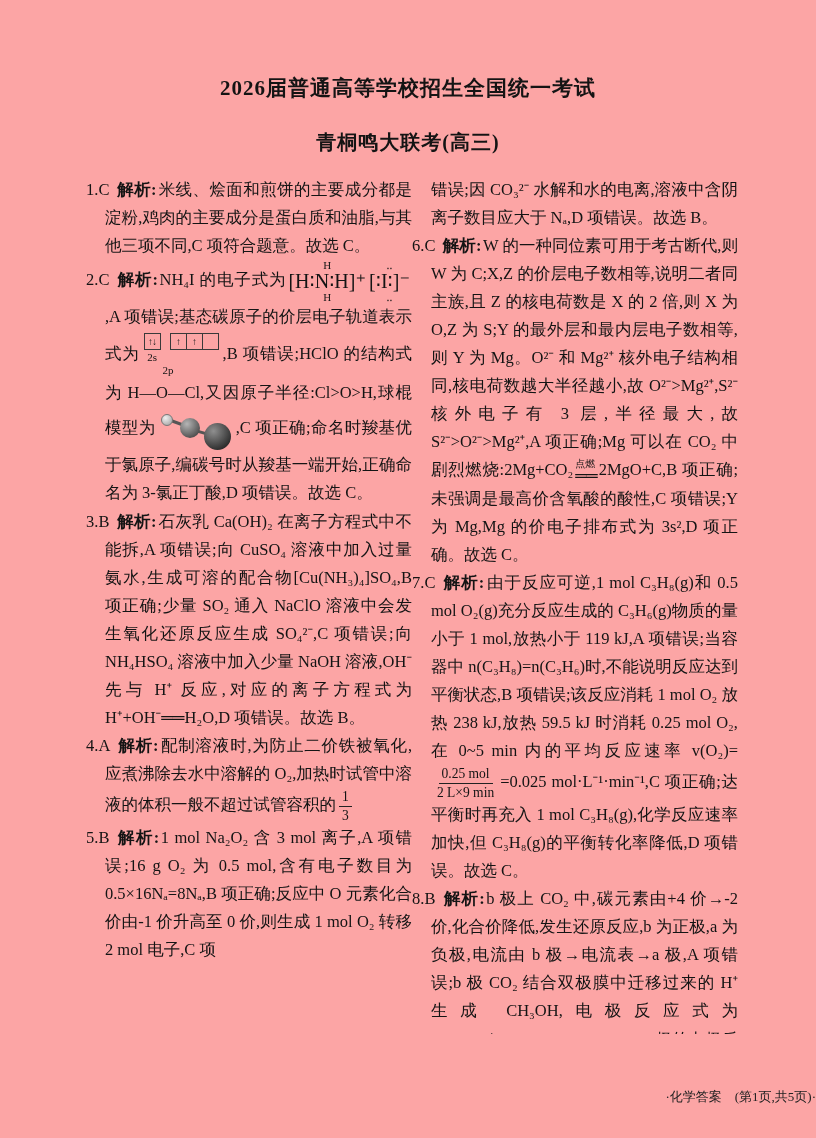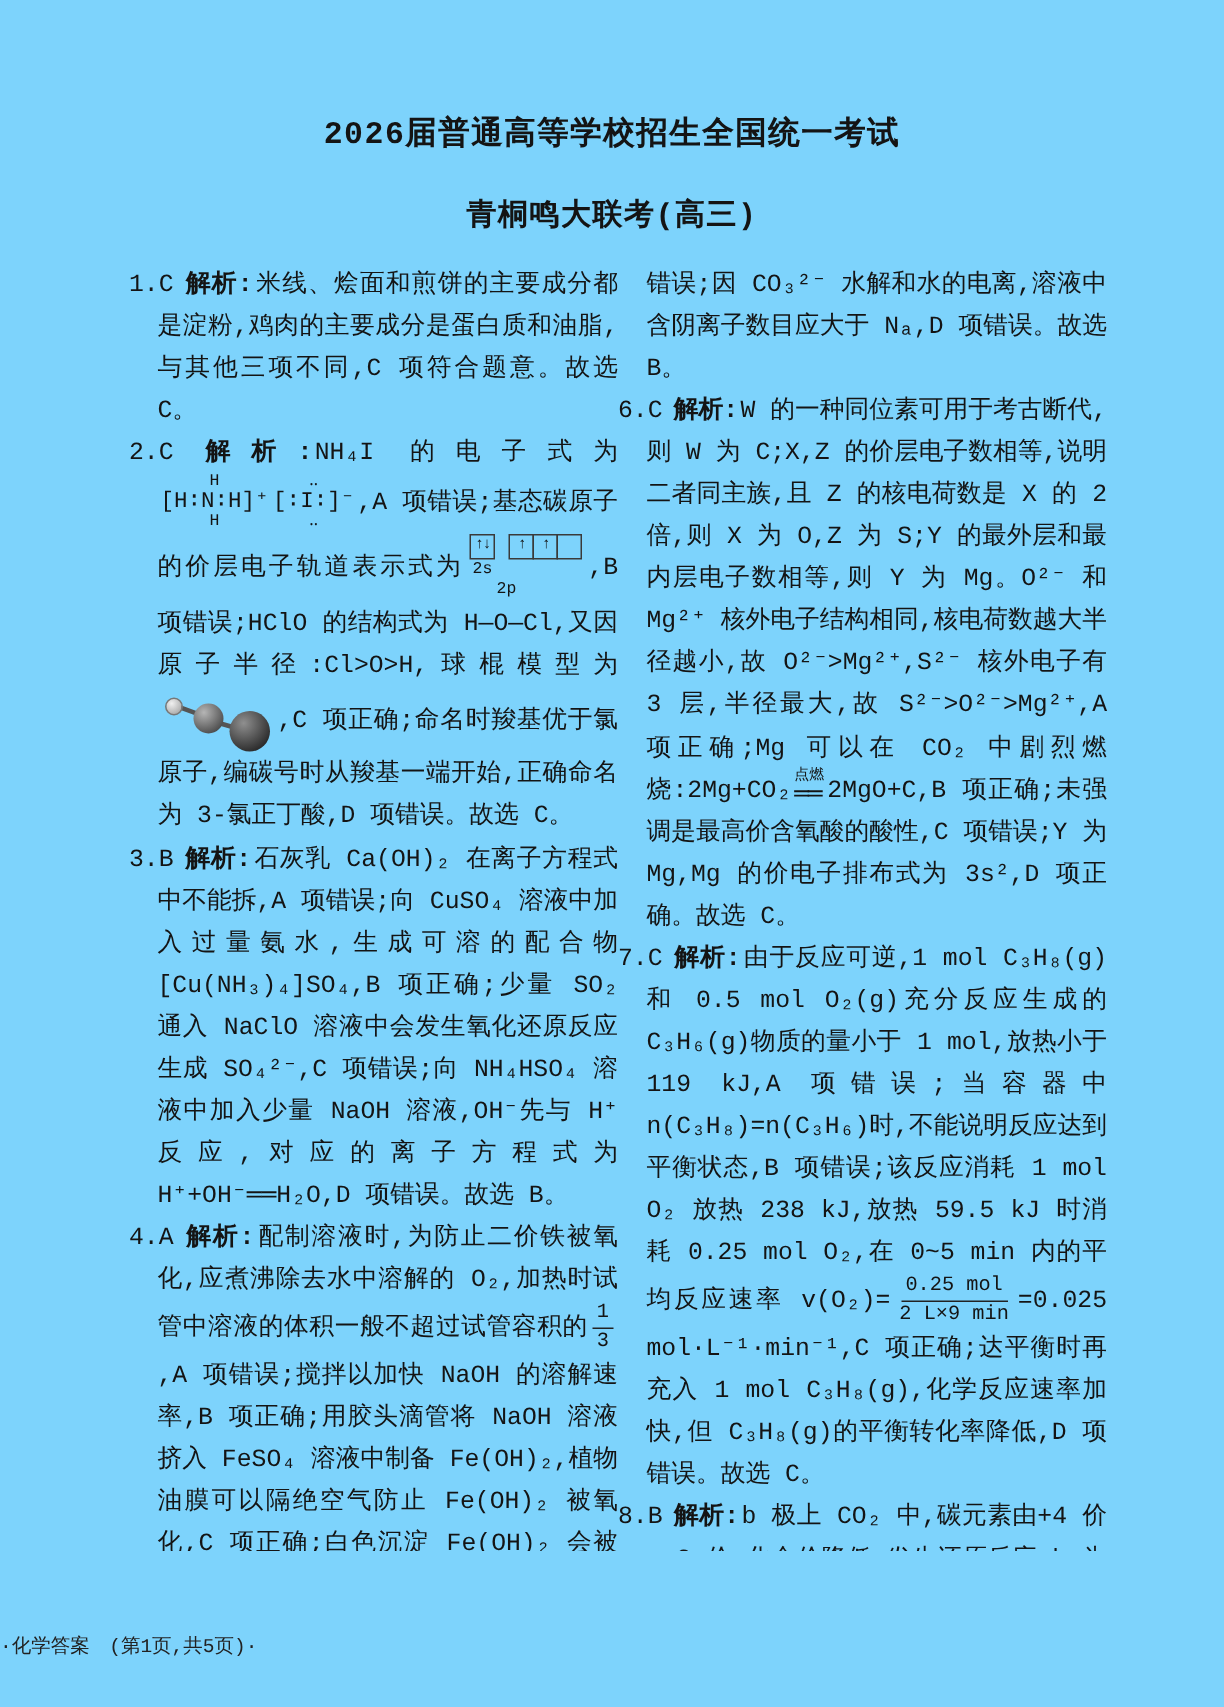--- a/index.html
+++ b/index.html
@@ -1,38 +1,38 @@
 <!DOCTYPE html>
 <html><head>
 <meta charset="utf-8">
 <style>
   * { margin:0; padding:0; box-sizing:border-box; }
   html,body { background:#e8e8e8; }
   .page {
-    width:816px; height:1138px; margin:0 auto; background:#7dd3fc;
+    width:816px; height:1138px; margin:0 auto; background:#fca5a5;
     position:relative; overflow:hidden; color:#141414;
-    font-family:Liberation Mono, monospace;
+    font-family:Liberation Serif, serif;
   }
   .header { text-align:center; padding-top:74px; }
   .t1 { font-size:21px; font-weight:bold; letter-spacing:1px; }
   .t2 { font-size:20px; font-weight:bold; margin-top:27px; letter-spacing:1px; }
   .t3 { font-size:24px; font-weight:bold; margin-top:11px; letter-spacing:2px; }
   .columns { display:flex; padding:20px 52px 0 86px; height:878px; overflow:hidden; }
   .col { width:326px; }
   .item {
     font-size:16.5px; line-height:1.7; text-align:justify;
     padding-left:1.15em; text-indent:-1.15em; margin:0;
   }
   .item-cont { padding-left:1.15em; text-indent:0; }
   .tag { font-weight:bold; margin-left:0.45em; margin-right:0.1em; }
   
   .lewis { display:inline-flex; gap:3px; vertical-align:middle; margin:0 2px; }
   .lw-grp { display:inline-flex; flex-direction:column; align-items:center; line-height:1.02; text-indent:0; }
   .lw-small { font-size:11px; }
-  .lw-main { font-size:15px; }
+  .lw-main { font-size:20px; }
   
   .orbital { display:inline-flex; flex-direction:column; vertical-align:middle; margin:2px 4px; text-indent:0; }
   .orb-row { display:flex; align-items:center; }
   .orb-box { width:17px; height:17px; border:1px solid #3a3a3a; display:flex; align-items:center;
              justify-content:center; font-size:10px; line-height:1; letter-spacing:-1px; }
   .orb-box.joined { margin-left:-1px; }
   .orb-gap { width:9px; }
   .orb-labels { display:flex; font-size:11px; line-height:1.2; margin-top:1px;flex-direction:column; }
   .orb-label-s { width:17px; text-align:center; }
   .orb-label-gap { width:9px; }
@@ -49,21 +49,21 @@
   
   .frac { display:inline-flex; flex-direction:column; align-items:center; vertical-align:middle;
           margin:0 3px; font-size:0.82em; line-height:1.3; text-indent:0; }
   .frac .fnum { border-bottom:1px solid #222; padding:0 3px; }
   .frac .fden { padding:0 3px; }
   
   .overeq { display:inline-flex; flex-direction:column; align-items:flex-start; vertical-align:middle;
             margin:0 2px; line-height:1; text-indent:0; }
   .overeq .cond { font-size:10px; }
   .overeq .eqline { margin-top:-1px; letter-spacing:-1px; }
-  .footer { position:absolute; bottom:32px; left:0; width:100%; text-align:left; font-size:13px; color:#222; }
+  .footer { position:absolute; bottom:32px; left:0; width:100%; text-align:right; font-size:13px; color:#222; }
 </style>
 </head>
 <body>
 
 <div class="page">
 
   <div class="header">
     <div class="t1">2026届普通高等学校招生全国统一考试</div>
     <div class="t2">青桐鸣大联考(高三)</div>
   </div>
@@ -98,21 +98,21 @@
               <span class="orb-label-gap"></span>
               <span class="orb-label-p">2p</span>
             </span>
           </span><span>,B 项错误;HClO 的结构式为 H—O—Cl,又因原子半径:Cl&gt;O&gt;H,球棍模型为</span><span class="ballstick"><span class="bs-stick s1"></span><span class="bs-stick s2"></span><span class="bs-ball h"></span><span class="bs-ball o"></span><span class="bs-ball cl"></span></span><span>,C 项正确;命名时羧基优于氯原子,编碳号时从羧基一端开始,正确命名为 3-氯正丁酸,D 项错误。故选 C。</span></p>
 
       <p class="item"><span>3.</span><span>B</span><b class="tag">解析:</b><span>石灰乳 Ca(OH)₂ 在离子方程式中不能拆,A 项错误;向 CuSO₄ 溶液中加入过量氨水,生成可溶的配合物[Cu(NH₃)₄]SO₄,B 项正确;少量 SO₂ 通入 NaClO 溶液中会发生氧化还原反应生成 SO₄²⁻,C 项错误;向 NH₄HSO₄ 溶液中加入少量 NaOH 溶液,OH⁻先与 H⁺ 反应,对应的离子方程式为 H⁺+OH⁻══H₂O,D 项错误。故选 B。</span></p>
 
       <p class="item"><span>4.</span><span>A</span><b class="tag">解析:</b><span>配制溶液时,为防止二价铁被氧化,应煮沸除去水中溶解的 O₂,加热时试管中溶液的体积一般不超过试管容积的</span><span class="frac">
             <span class="fnum">1</span>
             <span class="fden">3</span>
-          </span><span>,A 项错误;搅拌以加快 NaOH 的溶解速率,B 项正确;用胶头滴管将 NaOH 溶液挤入 FeSO₄ 溶液中制备 Fe(OH)₂,植物油膜可以隔绝空气防止 Fe(OH)₂ 被氧化,C 项正确;白色沉淀 Fe(OH)₂ 会被通入的 O₂ 氧化为 Fe(OH)₃ 红褐色沉淀,D 项正确。故选 A。</span></p>
+          </span></p>
 
       <p class="item"><span>5.</span><span>B</span><b class="tag">解析:</b><span>1 mol Na₂O₂ 含 3 mol 离子,A 项错误;16 g O₂ 为 0.5 mol,含有电子数目为 0.5×16Nₐ=8Nₐ,B 项正确;反应中 O 元素化合价由-1 价升高至 0 价,则生成 1 mol O₂ 转移 2 mol 电子,C 项</span></p>
 
     </div>
 
     <div class="col">
 
       <p class="item item-cont"><span>错误;因 CO₃²⁻ 水解和水的电离,溶液中含阴离子数目应大于 Nₐ,D 项错误。故选 B。</span></p>
 
       <p class="item"><span>6.</span><span>C</span><b class="tag">解析:</b><span>W 的一种同位素可用于考古断代,则 W 为 C;X,Z 的价层电子数相等,说明二者同主族,且 Z 的核电荷数是 X 的 2 倍,则 X 为 O,Z 为 S;Y 的最外层和最内层电子数相等,则 Y 为 Mg。O²⁻ 和 Mg²⁺ 核外电子结构相同,核电荷数越大半径越小,故 O²⁻&gt;Mg²⁺,S²⁻ 核外电子有 3 层,半径最大,故 S²⁻&gt;O²⁻&gt;Mg²⁺,A 项正确;Mg 可以在 CO₂ 中剧烈燃烧:2Mg+CO₂</span><span class="overeq">

